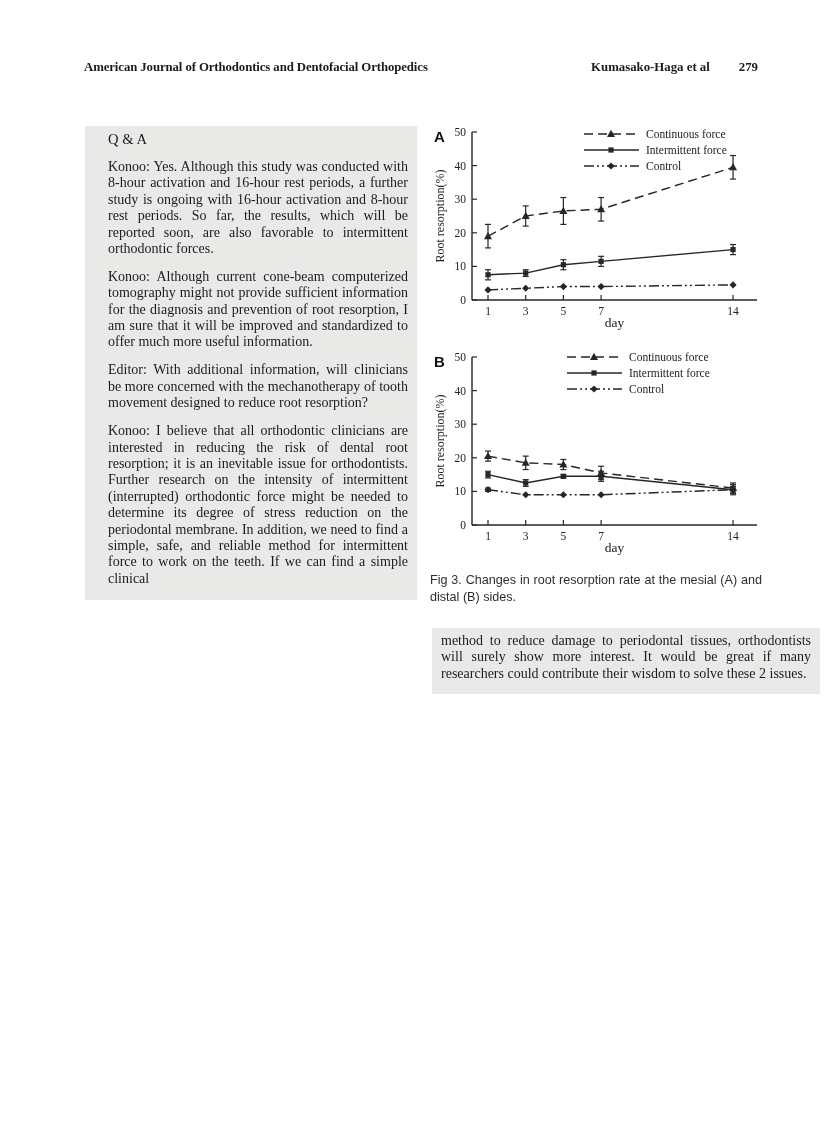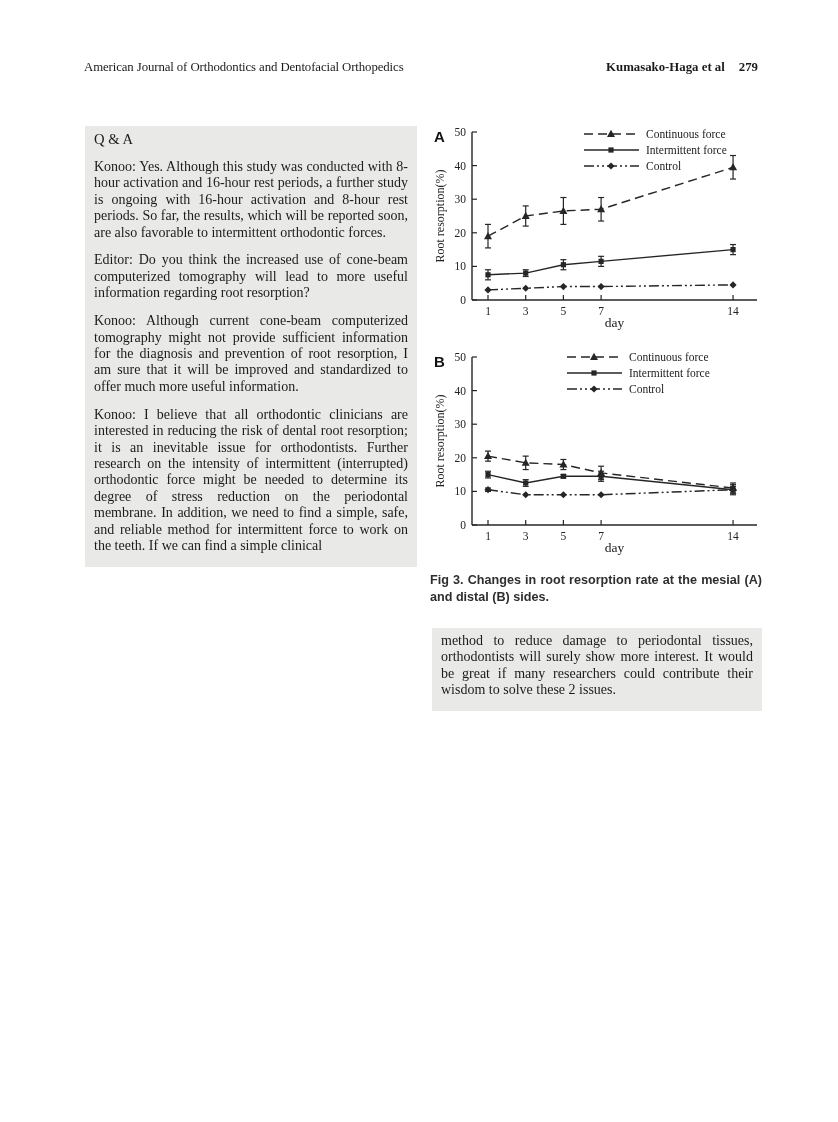--- a/index.html
+++ b/index.html
@@ -1,72 +1,72 @@
 <!DOCTYPE html>
 <html><head>
 <meta charset="utf-8">
 <style>
   html,body{margin:0;padding:0;background:#ffffff;}
   .page{
     position:relative;width:838px;height:1122px;background:#ffffff;
     font-family:"Liberation Serif",serif;color:#1b1b1b;overflow:hidden;
   }
   .header-left{
-    position:absolute;left:84px;top:60px;font-size:12.8px;font-weight:normal;
+    position:absolute;left:84px;top:60px;font-size:12.8px;font-weight:bold;
     line-height:15.5px;letter-spacing:-0.1px;
   }
   .header-right{
     position:absolute;right:80px;top:60px;font-size:12.8px;font-weight:bold;
     white-space:nowrap;
   }
-  .header-right .pagenum{margin-left:14px;}
+  .header-right .pagenum{margin-left:29px;}
   .qa-block{
     position:absolute;left:85px;top:126px;width:332px;box-sizing:border-box;
-    padding:5px 9px 13px 9px;text-align:justify;
+    padding:5px 9px 13px 23px;text-align:justify;
     font-size:14px;line-height:16.4px;
   }
   .qa-title{font-size:14.6px;}
   .qa-block p{margin:11.5px 0 0 0;}
   svg.chart{position:absolute;left:432px;display:block;overflow:visible;}
   #chartA{top:122px;}
   #chartB{top:347px;}
   svg .tick{font:11.5px "Liberation Serif",serif;fill:#222;}
   svg .axis-label{font:12px "Liberation Serif",serif;fill:#222;}
   svg .xlabel{font:13.5px "Liberation Serif",serif;fill:#222;}
   svg .legend-text{font:11.5px "Liberation Serif",serif;fill:#222;}
   svg .panel-label{font:bold 15px "Liberation Sans",sans-serif;fill:#111;}
   .fig-caption{
     position:absolute;left:430px;top:572px;width:332px;
     font-family:"Liberation Sans",sans-serif;font-size:12.6px;
-    line-height:16.5px;color:#2e2e2e;text-align:justify;font-weight:bold;
+    line-height:16.5px;color:#2e2e2e;text-align:justify;
   }
   .cont-block{
-    position:absolute;left:432px;top:628px;width:330px;box-sizing:border-box;
+    position:absolute;left:432px;top:628px;width:388px;box-sizing:border-box;
     padding:5px 9px 12px 9px;font-size:14px;line-height:16.4px;text-align:justify;
   }
 </style>
 </head>
 <body>
 
 <div class="page">
 
   <div class="header-left">
     <div>American Journal of Orthodontics and Dentofacial Orthopedics</div>
   </div>
 
   <div class="header-right">
     <span>Kumasako-Haga et al</span><span class="pagenum">279</span>
   </div>
 
   <div class="qa-block bg-block" style="background: rgb(233, 233, 232);">
     <div class="qa-title">Q &amp; A</div>
     <div>
         <p><span>Konoo: </span>Yes. Although this study was conducted with 8-hour activation and 16-hour rest periods, a further study is ongoing with 16-hour activation and 8-hour rest periods. So far, the results, which will be reported soon, are also favorable to intermittent orthodontic forces.</p>
-        <p><span>Editor: </span>Do you think the increased use of cone-beam computerized tomography will lead to more useful information regarding root resorption?</p>
         <p><span>Konoo: </span>Although current cone-beam computerized tomography might not provide sufficient information for the diagnosis and prevention of root resorption, I am sure that it will be improved and standardized to offer much more useful information.</p>
+        <p><span>Editor: </span>With additional information, will clinicians be more concerned with the mechanotherapy of tooth movement designed to reduce root resorption?</p>
         <p><span>Konoo: </span>I believe that all orthodontic clinicians are interested in reducing the risk of dental root resorption; it is an inevitable issue for orthodontists. Further research on the intensity of intermittent (interrupted) orthodontic force might be needed to determine its degree of stress reduction on the periodontal membrane. In addition, we need to find a simple, safe, and reliable method for intermittent force to work on the teeth. If we can find a simple clinical</p>
       </div>
   </div>
 
   <svg id="chartA" class="chart" width="330" height="213">
       <line x1="40" y1="10" x2="40" y2="178" stroke="#262626" stroke-width="1.4"></line>
       <line x1="40" y1="178" x2="325" y2="178" stroke="#262626" stroke-width="1.4"></line>
       <line x1="40" y1="178" x2="45" y2="178" stroke="#262626" stroke-width="1.2"></line>
       <text x="34" y="182" text-anchor="end" class="tick">0</text>
       <line x1="40" y1="144.4" x2="45" y2="144.4" stroke="#262626" stroke-width="1.2"></line>

